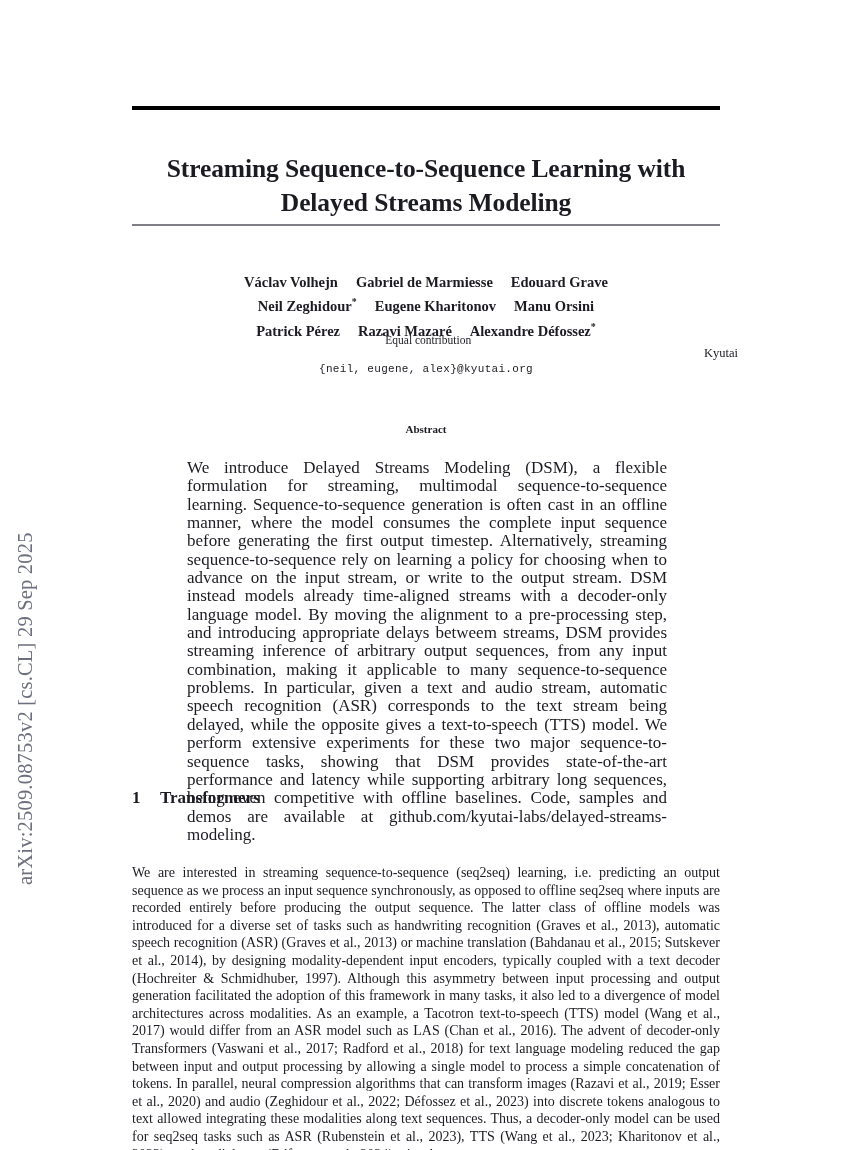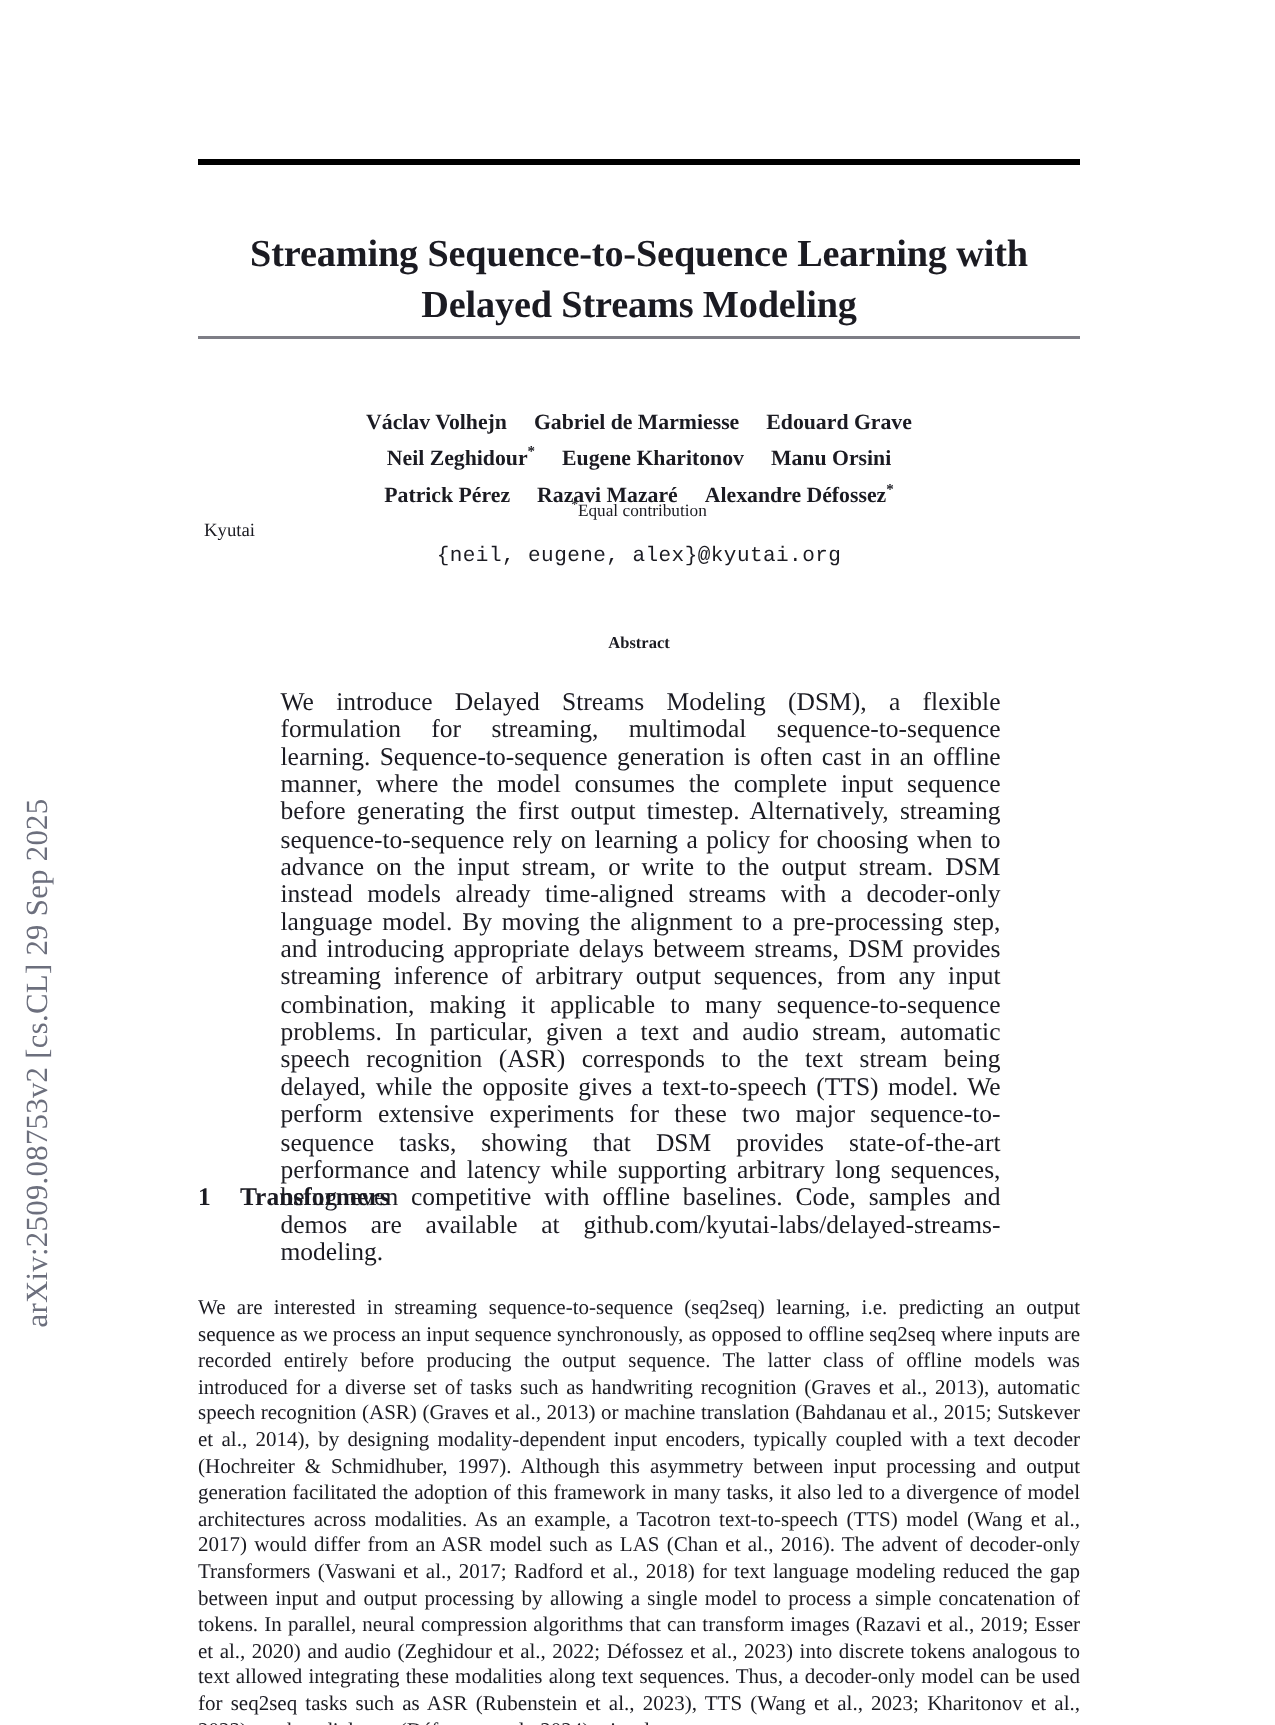--- a/index.html
+++ b/index.html
@@ -107,35 +107,35 @@
     text-align: center;
     font-size: 11.5px;
     line-height: 15.5px;
   }
   .affil-note .star {
     font-size: 9px;
     vertical-align: super;
   }
   .org {
     position: absolute;
-    left: 4px;
+    left: 18px;
     top: 305px;
     width: 588px;
-    text-align: left;
+    text-align: right;
     font-size: 12.5px;
     line-height: 16px;
   }
   .email {
     position: absolute;
     left: 0;
     top: 323px;
     width: 588px;
     text-align: center;
     font-family: "Liberation Mono", "DejaVu Sans Mono", monospace;
-    font-size: 14px;
+    font-size: 11px;
     letter-spacing: 0.3px;
   }
 
   
   .abstract-heading {
     position: absolute;
     left: 0;
     top: 383px;
     width: 588px;
     text-align: center;

